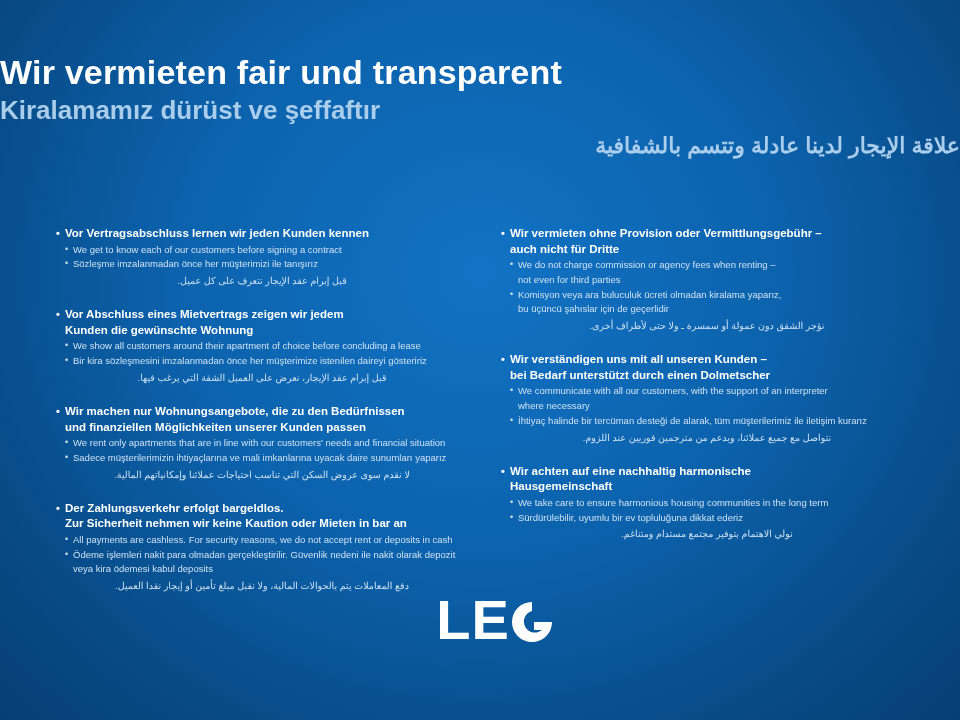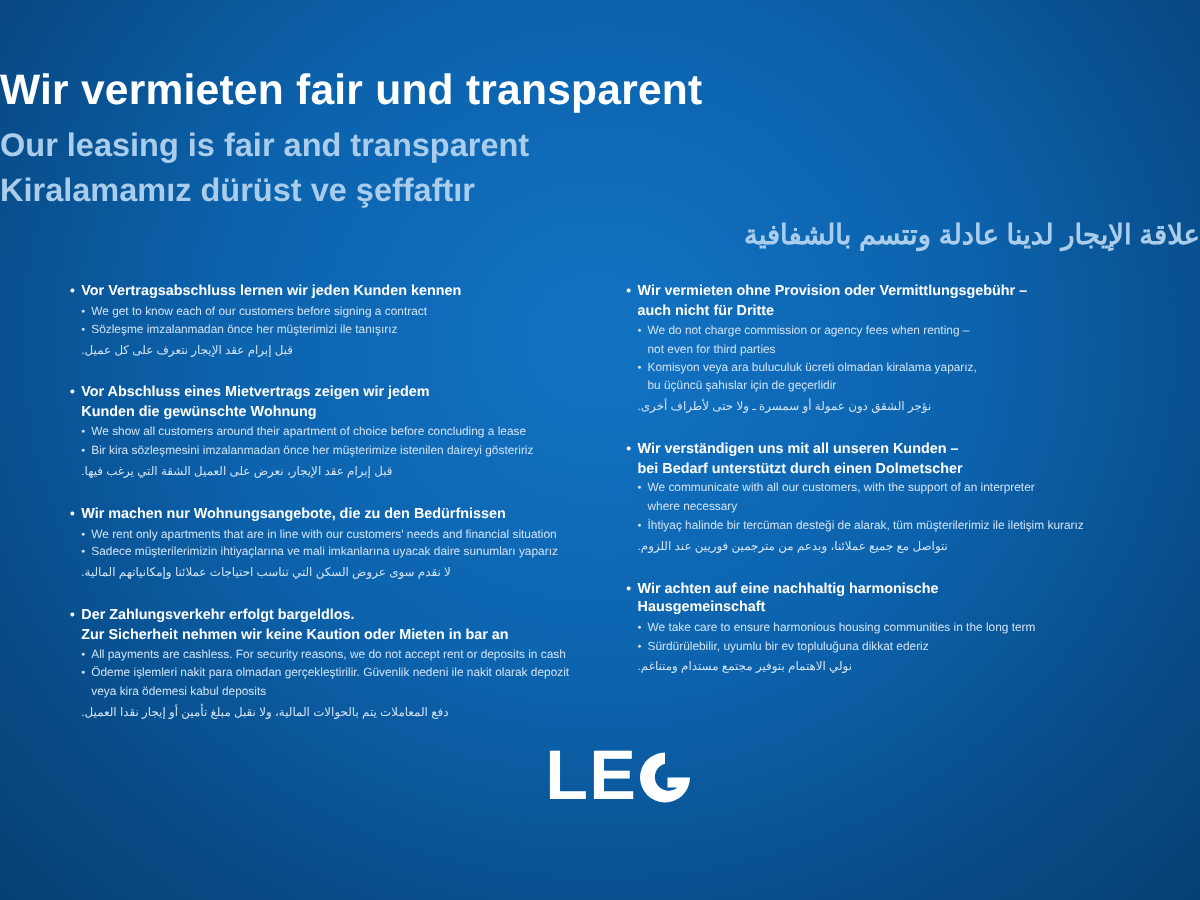--- a/index.html
+++ b/index.html
@@ -111,21 +111,21 @@
     flex: 0 0 auto;
     width: 8px;
     color: #cfe2f4;
     font-size: 9px;
     line-height: 1.45;
   }
   .sub-text { flex: 1 1 auto; }
 
   .ar-line {
     direction: rtl;
-    text-align: left;
+    text-align: center;
     font-size: 9.5px;
     color: #cfe2f4;
     line-height: 1.5;
     margin-top: 3px;
     padding-left: 9px;
   }
 
   
   .logo {
     position: absolute;
@@ -155,21 +155,20 @@
     position: relative;
   }
 </style>
 </head>
 <body>
 
 <div class="slide">
 
   <div class="headings">
     <div class="title-de">Wir vermieten fair und transparent</div>
-    <div class="title-en">Our leasing is fair and transparent</div>
     <div class="title-tr">Kiralamamız dürüst ve şeffaftır</div>
     <div class="title-ar">علاقة الإيجار لدينا عادلة وتتسم بالشفافية</div>
   </div>
 
   <div class="columns">
 
     <div class="column">
 
       <div class="block">
         <div class="head-line">
@@ -206,20 +205,21 @@
           <span class="sub-text">Bir kira sözleşmesini imzalanmadan önce her müşterimize istenilen daireyi gösteririz</span>
         </div>
         <div class="ar-line">قبل إبرام عقد الإيجار، نعرض على العميل الشقة التي يرغب فيها.</div>
       </div>
 
       <div class="block">
         <div class="head-line">
           <span class="dot">•</span>
           <span class="head-text">
             <span>Wir machen nur Wohnungsangebote, die zu den Bedürfnissen</span>
+            <span class="l2">und finanziellen Möglichkeiten unserer Kunden passen</span>
           </span>
         </div>
         <div class="sub-line">
           <span class="dot">•</span>
           <span class="sub-text">We rent only apartments that are in line with our customers' needs and financial situation</span>
         </div>
         <div class="sub-line">
           <span class="dot">•</span>
           <span class="sub-text">Sadece müşterilerimizin ihtiyaçlarına ve mali imkanlarına uyacak daire sunumları yaparız</span>
         </div>

